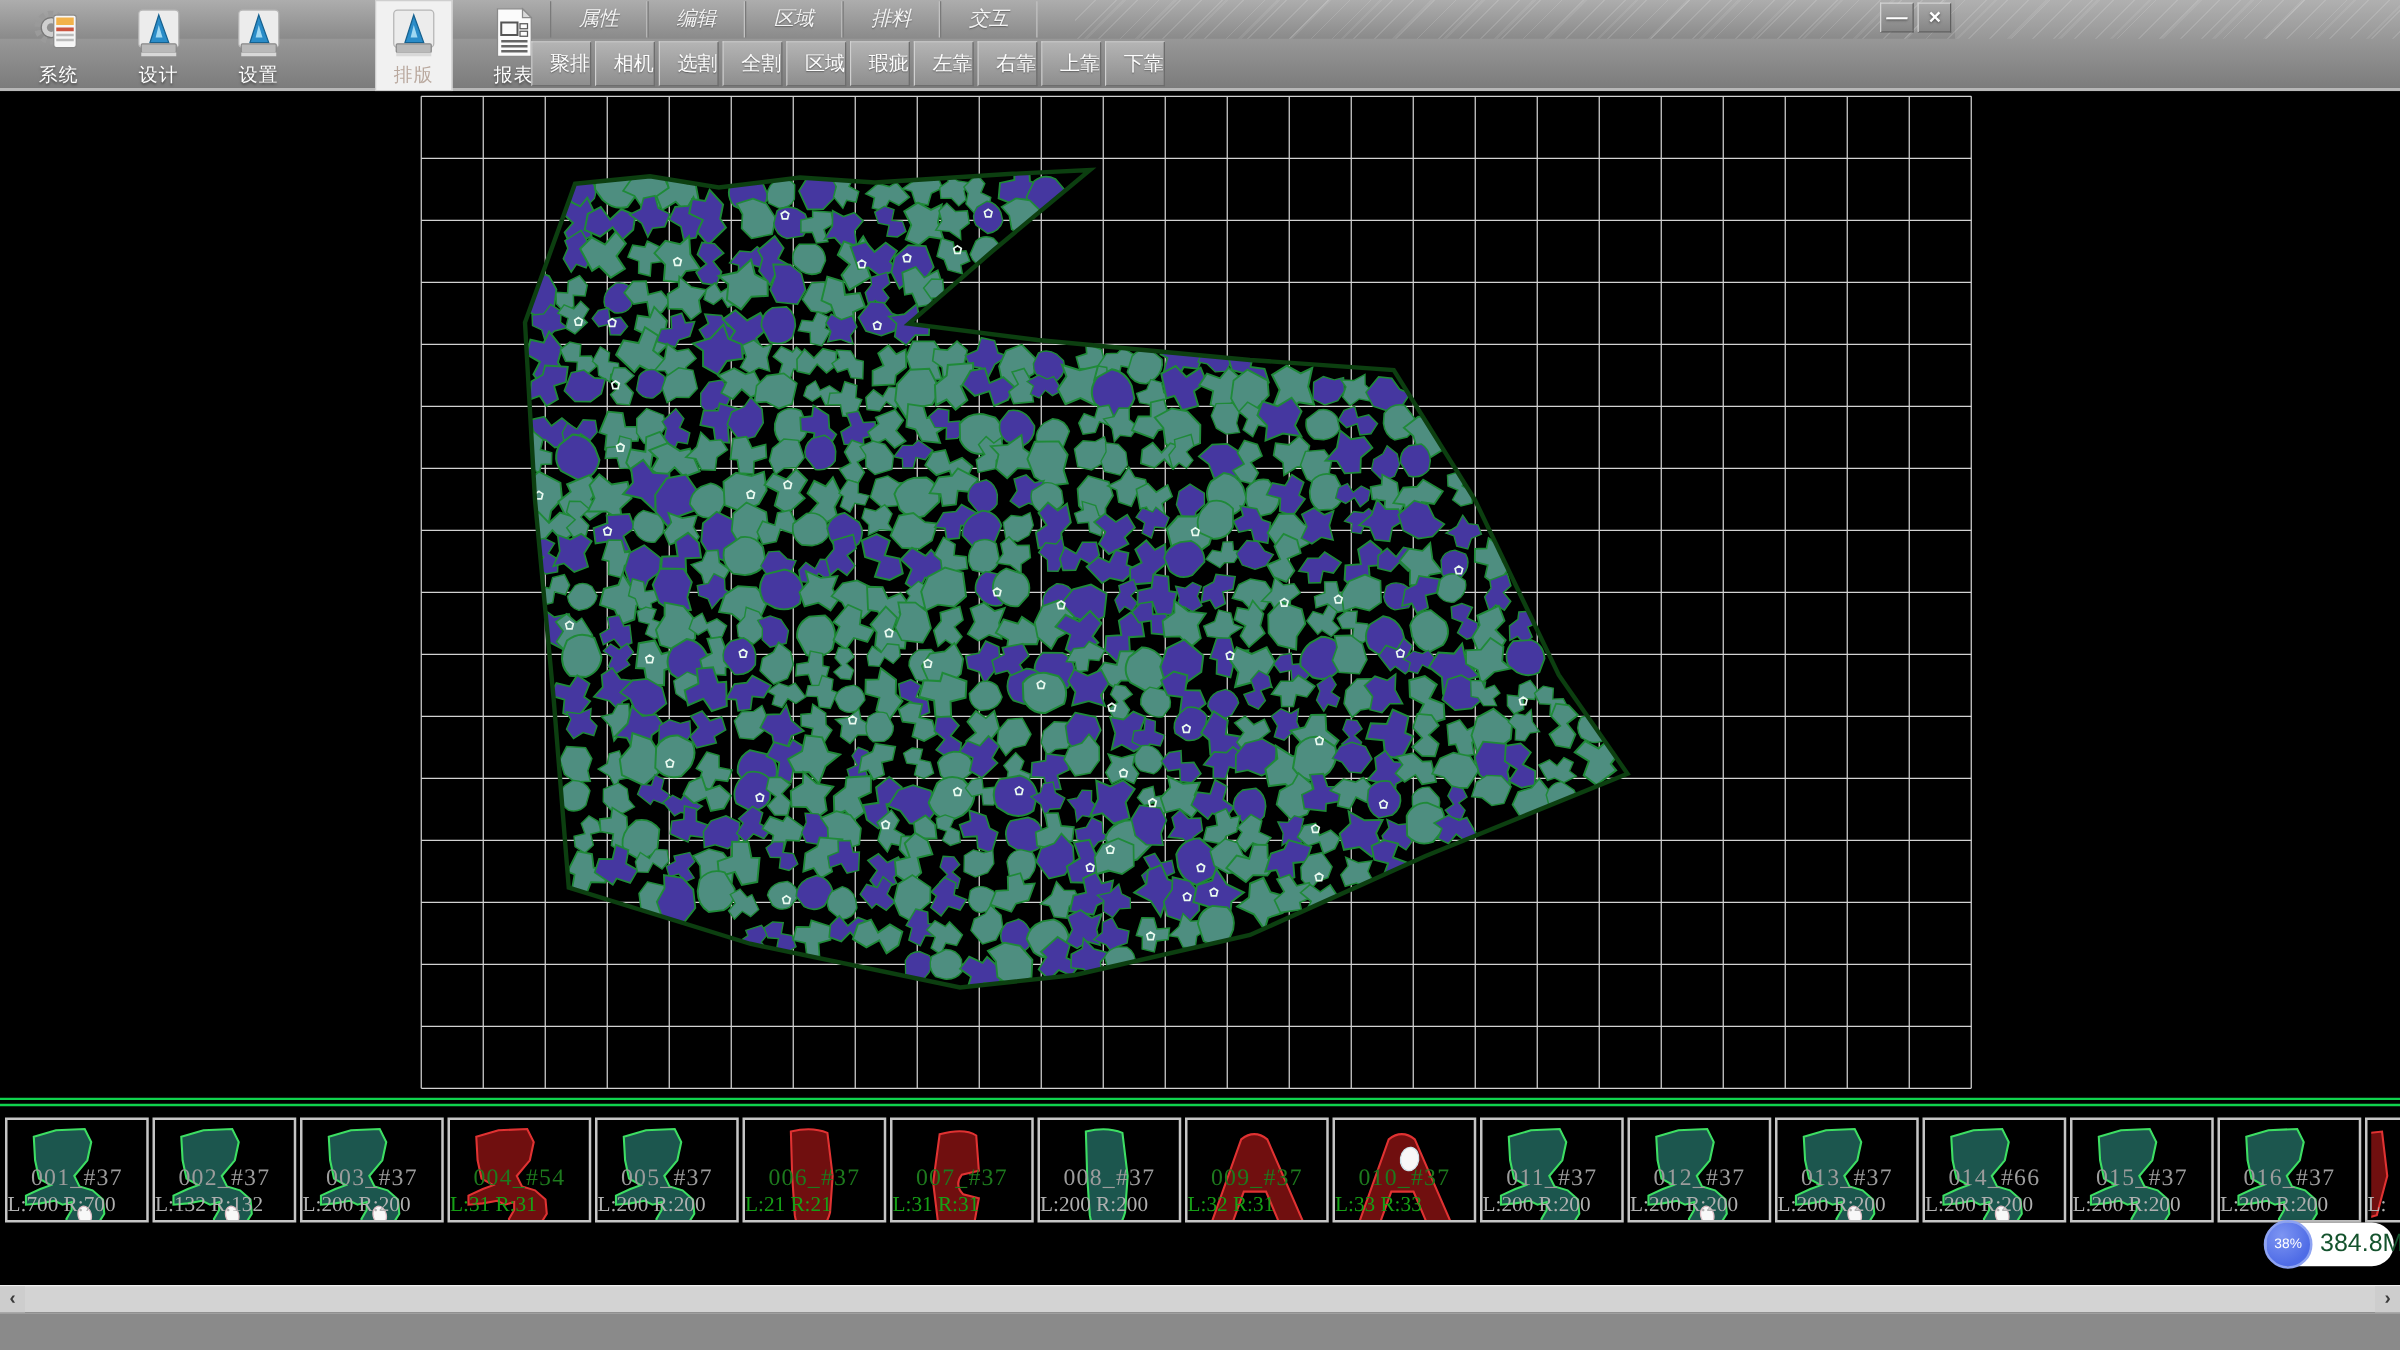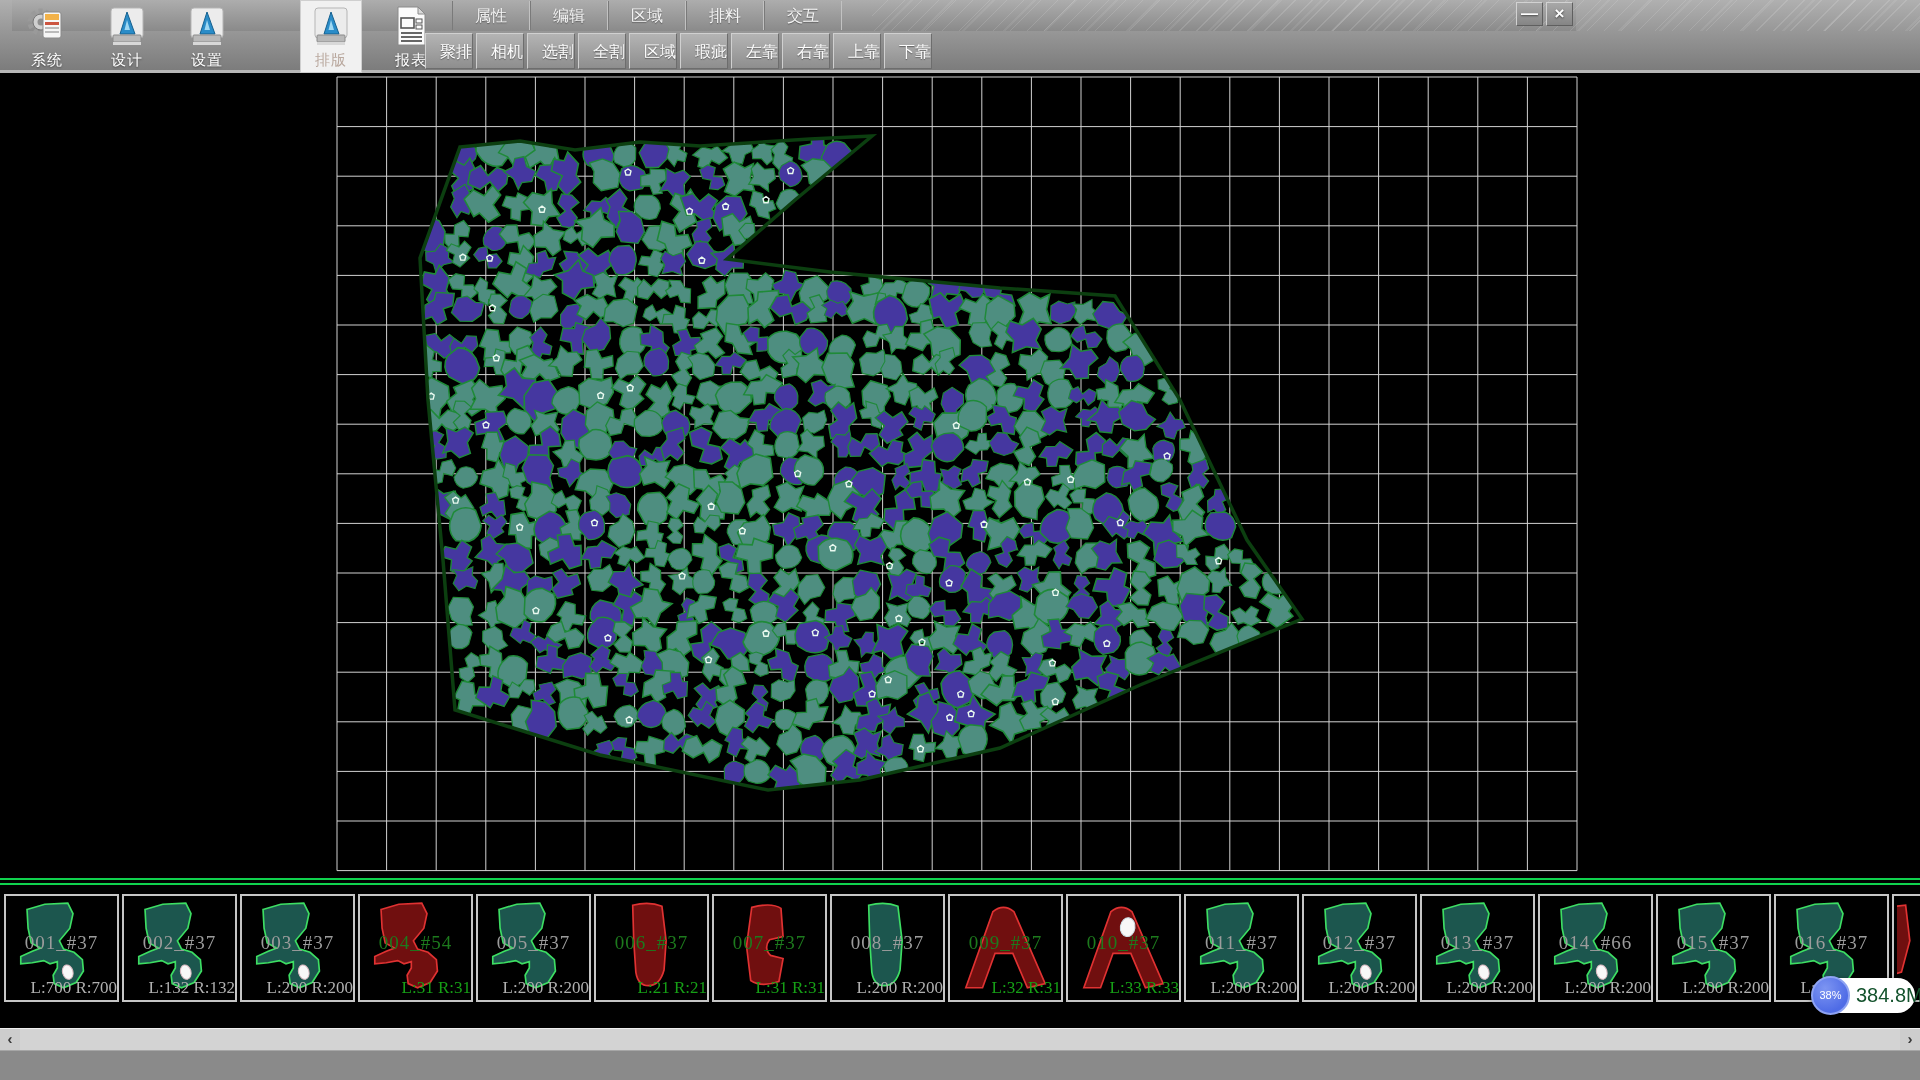--- a/index.html
+++ b/index.html
@@ -4,22 +4,22 @@
 <style>
   * { margin:0; padding:0; box-sizing:border-box; }
   html,body { width:1920px; height:1080px; overflow:hidden; background:#000; }
   body { font-family:"Liberation Sans", sans-serif; }
   #app { position:relative; width:1920px; height:1080px; background:#000; }
 
   
   .topbar { position:absolute; left:0; top:0; width:1920px; height:73px;
             background:linear-gradient(180deg,#b0b0b0 0%,#979797 45%,#7c7c7c 100%);
             border-bottom:3px solid #b7b7b7; }
-  .row1 { position:absolute; left:12px; top:0; width:1564px; height:31px;
-          background:linear-gradient(180deg,#adadad,#8a8a8a); }
+  .row1 { position:absolute; left:0; top:0; width:1564px; height:31px;
+          background:linear-gradient(180deg,#adadad,#8a8a8a);font-style:italic; }
   .hatch { position:absolute; left:860px; top:0; width:1060px; height:31px;
            background:
              repeating-linear-gradient(135deg, transparent 0 11px, rgba(255,255,255,.13) 11px 12px),
              repeating-linear-gradient(135deg, transparent 0 27px, rgba(255,255,255,.08) 27px 29px);
   }
   .tabs { position:absolute; left:440px; top:1px; height:29px; display:flex; }
   .tab { width:78px; height:29px; line-height:29px; text-align:center; color:#f4f4f4;
          font-size:16px; border-right:1px solid #c2c2c2; border-left:1px solid #7a7a7a;
          text-shadow:0 1px 1px rgba(60,60,60,.6); cursor:default; }
   .winbtns { position:absolute; right:3px; top:2px; display:flex; gap:3px; }
@@ -41,26 +41,26 @@
               text-shadow:0 1px 2px #4a4a4a; letter-spacing:1px; }
   .navbtn.active .navlabel { color:#b9a89e; text-shadow:none; }
 
   
   .canvas { position:absolute; left:0; top:73px; width:1920px; height:805px; background:#000; }
 
   
   .strip { position:absolute; left:0; top:878px; width:1920px; height:150px; background:#000; overflow:hidden; }
   .gline { position:absolute; left:0; width:1920px; height:2px; }
   .cells { position:absolute; left:4px; top:16px; display:flex; width:1930px; }
-  .cell { position:relative; flex:0 0 115px; width:115px; height:108px; margin-right:3px;
+  .cell { position:relative; flex:0 0 115px; width:115px; height:84px; margin-right:3px;
           border:2px solid #c6c6c6; background:#000; overflow:hidden; }
   .cell svg { position:absolute; left:3px; top:3px; }
   .pname { position:absolute; left:0; top:36px; width:100%; text-align:center;
            font-family:"Liberation Serif", serif; font-size:19px; letter-spacing:1px; }
-  .plr { position:absolute; left:0; bottom:2px; width:100%; text-align:right;
+  .plr { position:absolute; left:0; bottom:2px; width:100%; text-align:left;
          font-family:"Liberation Serif", serif; font-size:17px; }
   .name-gray { color:#9c9c9c; } .name-green { color:#1d7a1d; }
   .lr-gray { color:#b0b0b0; } .lr-green { color:#16a016; }
 
   .pill { position:absolute; left:1812px; top:978px; width:103px; height:35px; background:#fff;
           border-radius:18px; box-shadow:0 2px 6px rgba(0,0,0,.5); z-index:5; }
   .pillcircle { position:absolute; left:-1px; top:-2px; width:39px; height:39px; border-radius:50%;
                 background:radial-gradient(circle at 35% 30%, #7d95f2, #4f6ce6 70%);
                 border:2px solid #8ea3f2; color:#fff; font-size:11px; line-height:35px;
                 text-align:center; }

